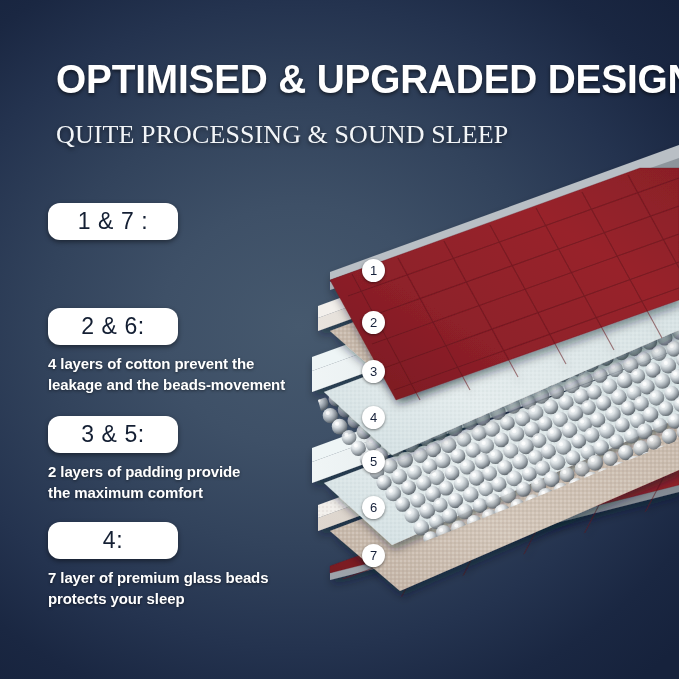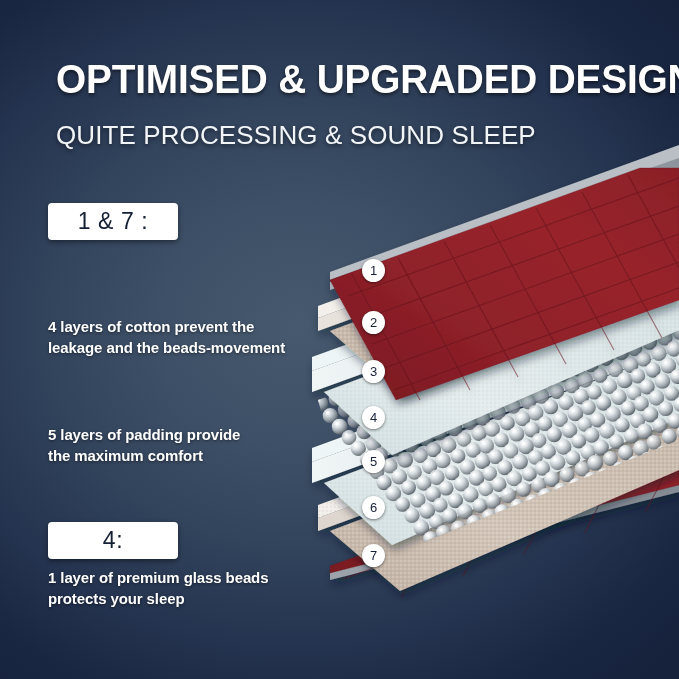--- a/index.html
+++ b/index.html
@@ -48,28 +48,29 @@
     position: absolute;
     left: 56px;
     top: 120px;
     width: 600px;
     color: #f2f5f8;
     font-size: 26px;
     font-weight: 400;
     letter-spacing: 0.1px;
     text-shadow: 0 2px 4px rgba(0,0,0,0.5);
     white-space: nowrap;
+    font-family: Liberation Serif, serif;
   }
 
   
   .callout { position: absolute; left: 48px; }
   .callout-pill {
     display: inline-block;
     background: #ffffff;
-    border-radius: 4px;
+    border-radius: 12px;
     padding: 5px 20px 6px 20px;
     min-width: 90px;
     text-align: center;
     box-shadow: 0 2px 5px rgba(0,0,0,0.45);
   }
   .callout-pill span {
     color: #141f33;
     font-size: 23px;
     font-weight: 400;
     letter-spacing: 0.6px;
@@ -846,25 +847,25 @@
     </svg>
   </div>
 
   <div id="headings">
     <div class="title">OPTIMISED &amp; UPGRADED DESIGN</div>
     <div class="subtitle">QUITE PROCESSING &amp; SOUND SLEEP</div>
   </div>
 
   <div id="callouts">
       <div class="callout" style="top: 203px;"><div class="callout-pill"><span>1 &amp; 7 :</span></div></div>
-      <div class="callout" style="top: 308px;"><div class="callout-desc">4 layers of cotton prevent the
+      <div class="callout" style="top: 308px;"><div class="callout-pill"><span>2 &amp; 6:</span></div><div class="callout-desc">4 layers of cotton prevent the
 leakage and the beads-movement</div></div>
-      <div class="callout" style="top: 416px;"><div class="callout-desc">5 layers of padding provide
+      <div class="callout" style="top: 416px;"><div class="callout-pill"><span>3 &amp; 5:</span></div><div class="callout-desc">2 layers of padding provide
 the maximum comfort</div></div>
-      <div class="callout" style="top: 522px;"><div class="callout-pill"><span>4:</span></div><div class="callout-desc">1 layer of premium glass beads
+      <div class="callout" style="top: 522px;"><div class="callout-pill"><span>4:</span></div><div class="callout-desc">7 layer of premium glass beads
 protects your sleep</div></div>
     </div>
 
   <div id="badges">
       <div class="badge" style="left: 362px; top: 259px;">
         <span>1</span>
       </div>
       <div class="badge" style="left: 362px; top: 311px;">
         <span>2</span>
       </div>

